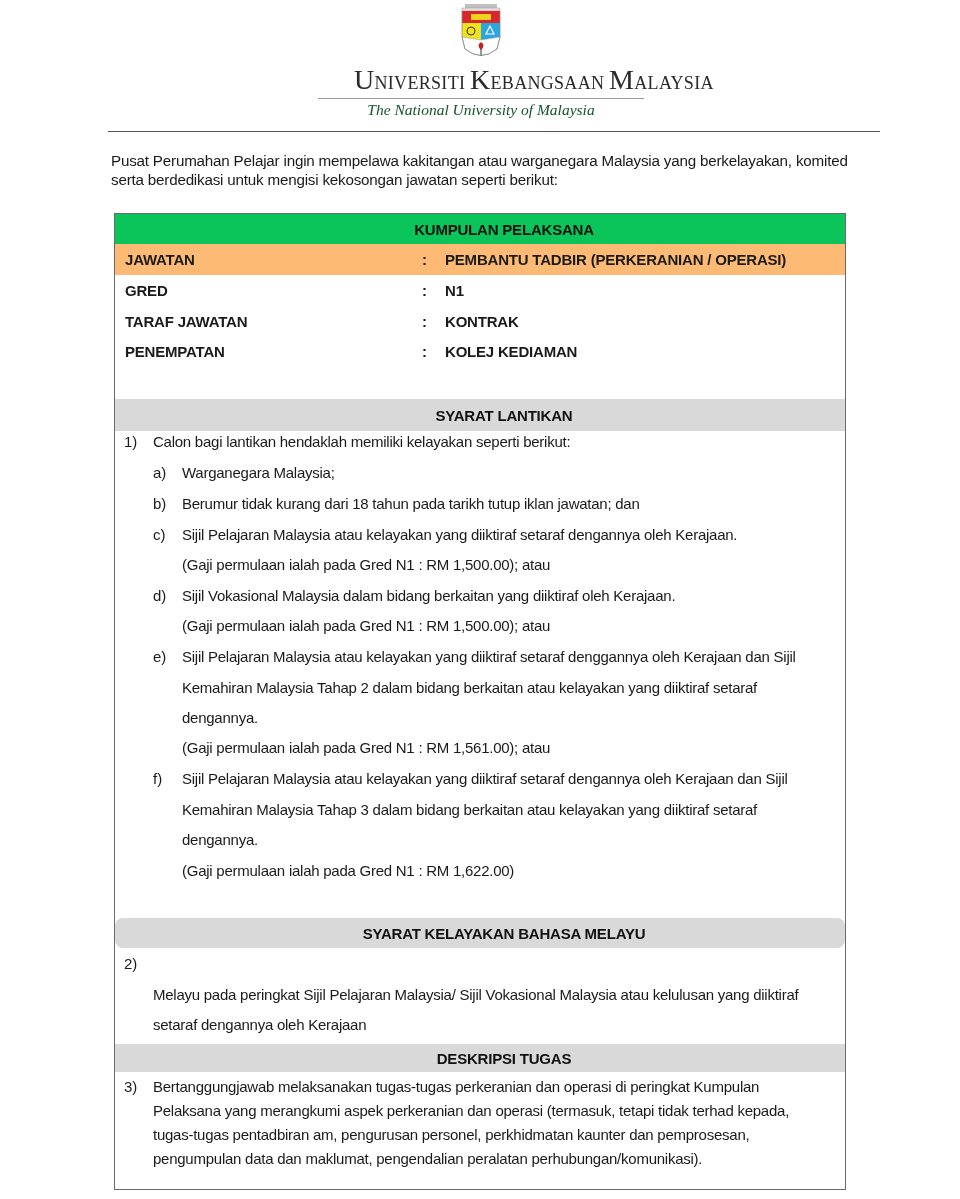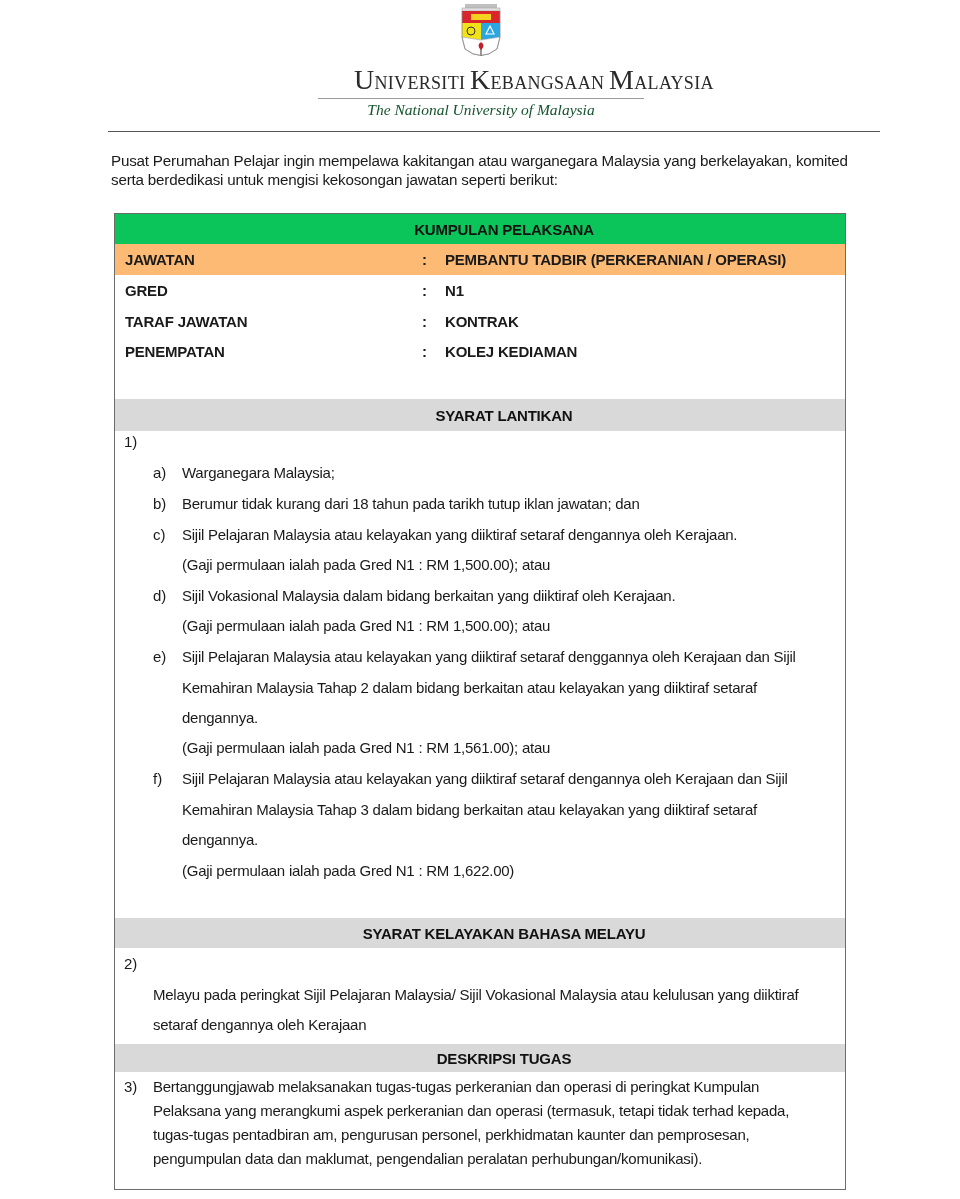--- a/index.html
+++ b/index.html
@@ -83,20 +83,21 @@
   <div class="kv" style="top:122px;">
     <span class="k">PENEMPATAN</span>
     <span class="c">:</span>
     <span class="v">KOLEJ KEDIAMAN</span>
   </div>
 
   <div class="band band-gray" style="top:185px;height:32px;">
     <span>SYARAT LANTIKAN</span>
   </div>
   <span class="num" style="left:9px;top:219px;">1)</span>
+  <span class="line" style="left:38px;top:219px;">Calon bagi lantikan hendaklah memiliki kelayakan seperti berikut:</span>
 
   <span class="num" style="left:38px;top:250px;">a)</span>
   <span class="line" style="left:67px;top:250px;">Warganegara Malaysia;</span>
 
   <span class="num" style="left:38px;top:281px;">b)</span>
   <span class="line" style="left:67px;top:281px;">Berumur tidak kurang dari 18 tahun pada tarikh tutup iklan jawatan; dan</span>
 
   <span class="num" style="left:38px;top:312px;">c)</span>
   <span class="line" style="left:67px;top:312px;">Sijil Pelajaran Malaysia atau kelayakan yang diiktiraf setaraf dengannya oleh Kerajaan.</span>
   <span class="line" style="left:67px;top:342px;">(Gaji permulaan ialah pada Gred N1 : RM 1,500.00); atau</span>
@@ -110,21 +111,21 @@
   <span class="line" style="left:67px;top:465px;">Kemahiran Malaysia Tahap 2 dalam bidang berkaitan atau kelayakan yang diiktiraf setaraf</span>
   <span class="line" style="left:67px;top:495px;">dengannya.</span>
   <span class="line" style="left:67px;top:525px;">(Gaji permulaan ialah pada Gred N1 : RM 1,561.00); atau</span>
 
   <span class="num" style="left:38px;top:556px;">f)</span>
   <span class="line" style="left:67px;top:556px;">Sijil Pelajaran Malaysia atau kelayakan yang diiktiraf setaraf dengannya oleh Kerajaan dan Sijil</span>
   <span class="line" style="left:67px;top:587px;">Kemahiran Malaysia Tahap 3 dalam bidang berkaitan atau kelayakan yang diiktiraf setaraf</span>
   <span class="line" style="left:67px;top:617px;">dengannya.</span>
   <span class="line" style="left:67px;top:648px;">(Gaji permulaan ialah pada Gred N1 : RM 1,622.00)</span>
 
-  <div class="band band-gray" style="top:704px;height:30px;">
+  <div class="band band-gray" style="top:704px;height:30px;border-radius:8px;">
     <span>SYARAT KELAYAKAN BAHASA MELAYU</span>
   </div>
   <span class="num" style="left:9px;top:741px;">2)</span>
   <span class="line" style="left:38px;top:772px;">Melayu pada peringkat Sijil Pelajaran Malaysia/ Sijil Vokasional Malaysia atau kelulusan yang diiktiraf</span>
   <span class="line" style="left:38px;top:802px;">setaraf dengannya oleh Kerajaan</span>
 
   <div class="band band-gray" style="top:830px;height:28px;">
     <span>DESKRIPSI TUGAS</span>
   </div>
   <span class="num" style="left:9px;top:864px;">3)</span>

